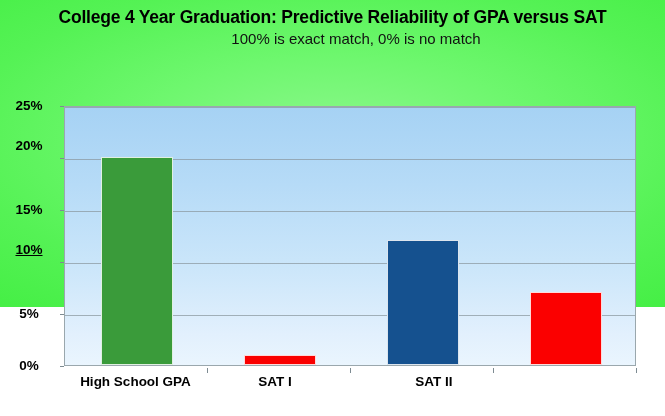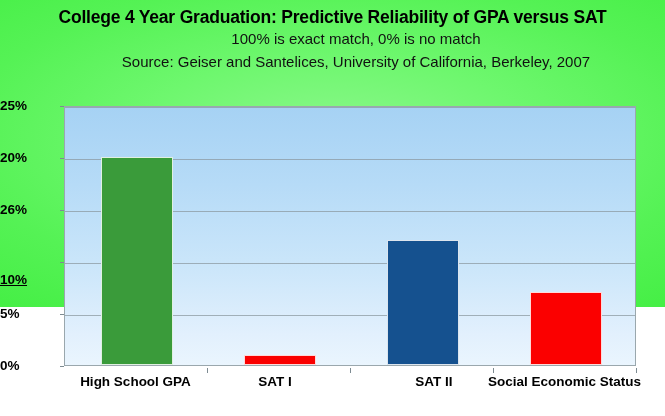--- a/index.html
+++ b/index.html
@@ -76,21 +76,21 @@
     left: 0;
     top: 0;
     width: 665px;
     height: 416px;
     pointer-events: none;
   }
   .ytick {
     position: absolute;
     left: 0;
     width: 58px;
-    text-align: left;
+    text-align: center;
     font-size: 13.5px;
     font-weight: bold;
     color: #000000;
   }
   .ytick-mark {
     position: absolute;
     left: 60px;
     width: 4px;
     height: 1px;
     background: #7d8b92;
@@ -131,33 +131,32 @@
   }
 </style>
 </head>
 <body>
 
 <div id="chart-root">
 
   <div class="title-block">
     <div class="chart-title">College 4 Year Graduation: Predictive Reliability of GPA versus SAT</div>
     <div class="chart-subtitle">100% is exact match, 0% is no match</div>
-    <div class="chart-subtitle line2">Source: Geiser and Santelices, University of California, Berkeley, 2007</div>
   </div>
 
   <div id="y-axis">
       <div class="ytick" style="top: 358px;">0%</div>
       <div class="ytick-mark" style="top: 366px;"></div>
       <div class="ytick" style="top: 306px;">5%</div>
       <div class="ytick-mark" style="top: 314px;"></div>
-      <div class="ytick" style="top: 272px; text-decoration: underline;">10%</div>
+      <div class="ytick" style="top: 242px; text-decoration: underline;">10%</div>
       <div class="ytick-mark" style="top: 262px;"></div>
-      <div class="ytick" style="top: 202px;">26%</div>
+      <div class="ytick" style="top: 202px;">15%</div>
       <div class="ytick-mark" style="top: 210px;"></div>
-      <div class="ytick" style="top: 150px;">20%</div>
+      <div class="ytick" style="top: 138px;">20%</div>
       <div class="ytick-mark" style="top: 158px;"></div>
       <div class="ytick" style="top: 98px;">25%</div>
       <div class="ytick-mark" style="top: 106px;"></div>
     </div>
 
   <div id="plot-area">
     <div id="gridlines">
         <div class="gridline" style="top: 207.5px;"></div>
         <div class="gridline" style="top: 155.5px;"></div>
         <div class="gridline" style="top: 103.5px;"></div>
@@ -173,16 +172,15 @@
   </div>
 
   <div id="x-axis">
       <div class="xtick-mark" style="left: 143px;"></div>
       <div class="xtick-label" style="left: 71.5px;">High School GPA</div>
       <div class="xtick-mark" style="left: 286px;"></div>
       <div class="xtick-label" style="left: 211px;">SAT I</div>
       <div class="xtick-mark" style="left: 429px;"></div>
       <div class="xtick-label" style="left: 370px;">SAT II</div>
       <div class="xtick-mark" style="left: 572px;"></div>
-      <div class="xtick-label" style="left: 500.5px;">Social Economic Status</div>
     </div>
 
 </div>
 
 </body></html>

